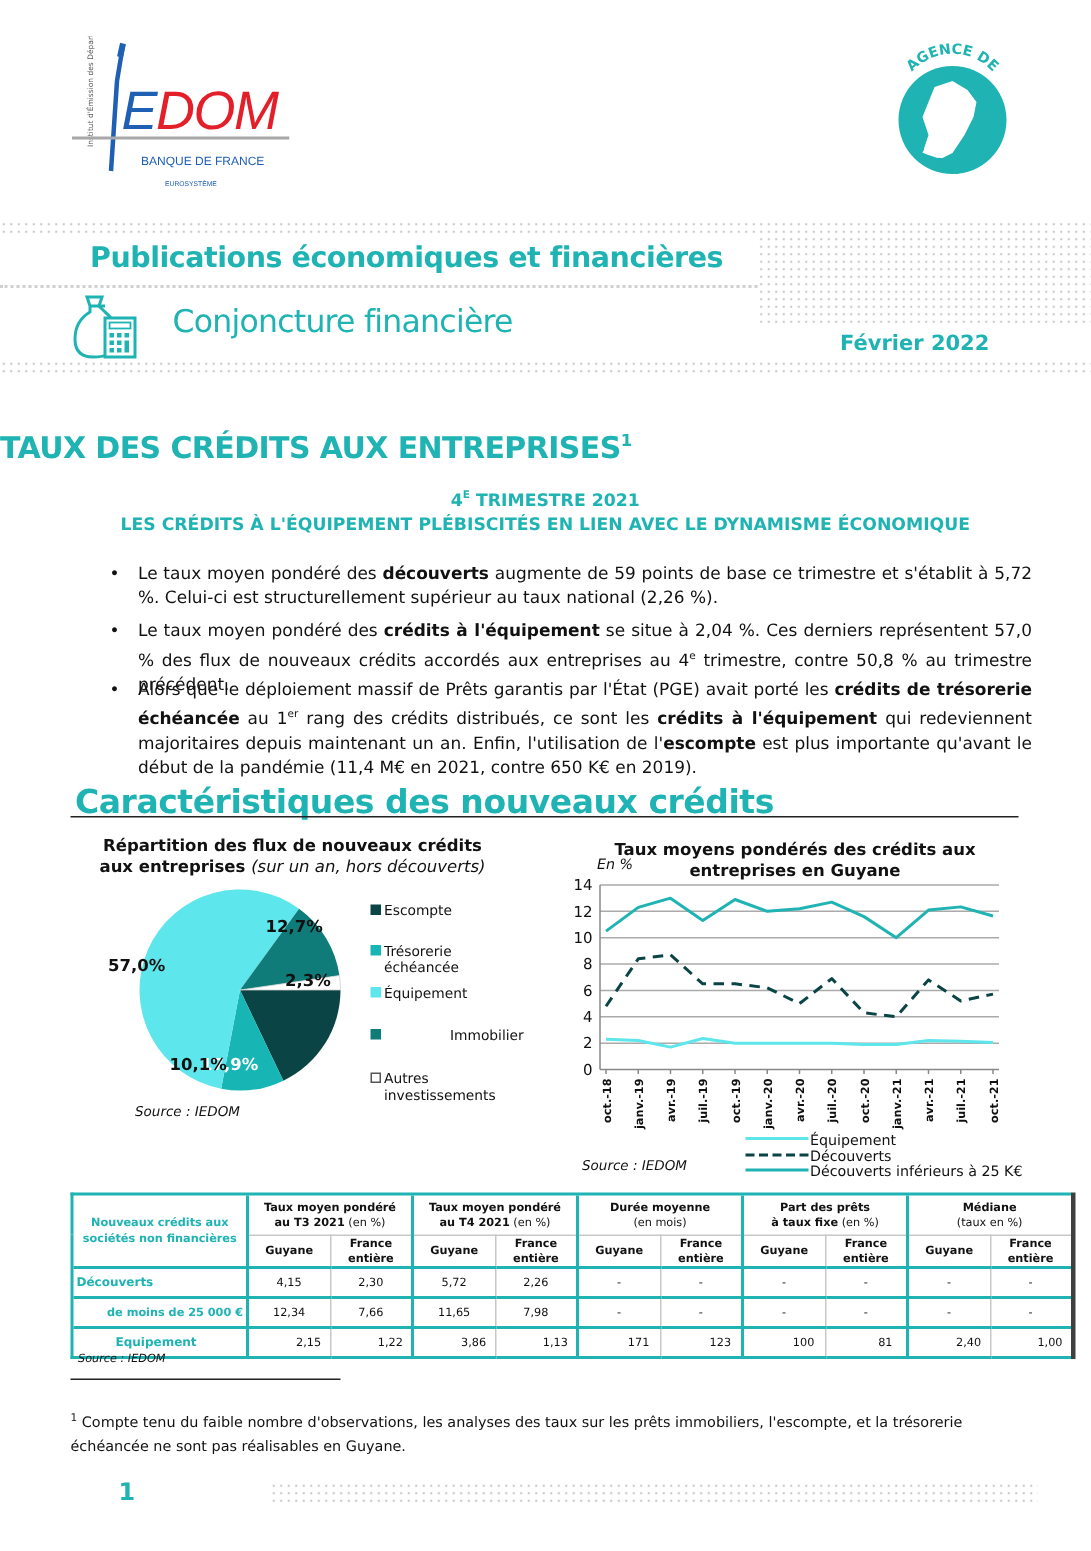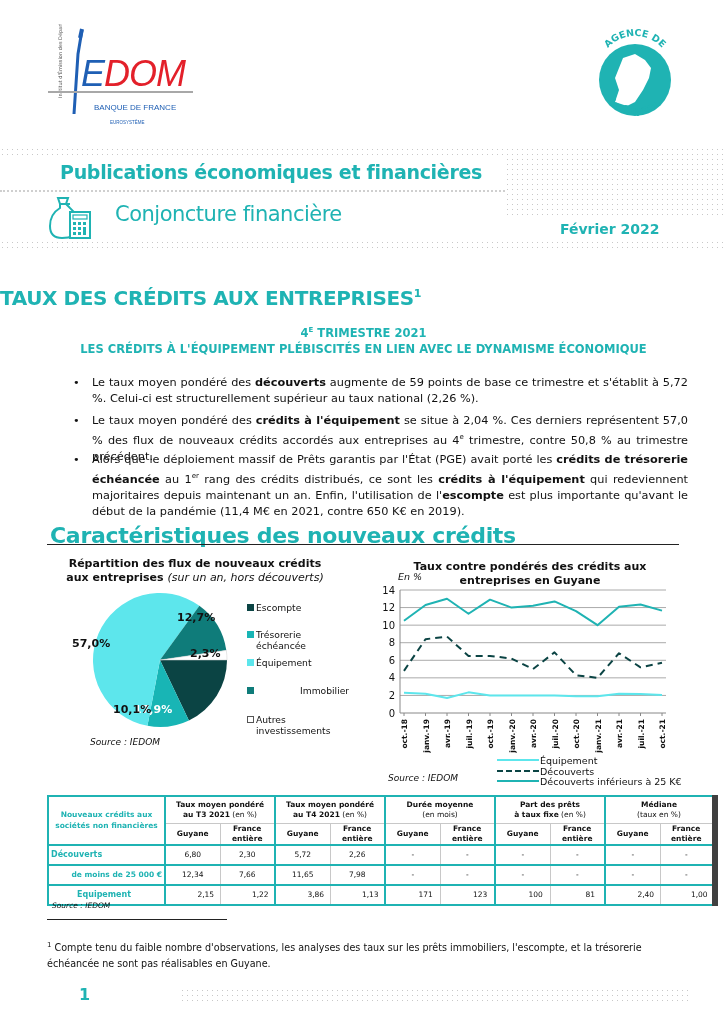--- a/index.html
+++ b/index.html
@@ -49,21 +49,21 @@
   #lc-unit { left: 398px; top: 571px; font-size: 9.5px; font-style: italic; }
   #lc-svg { left: 360px; top: 580px; }
   #lc-source { left: 388px; top: 773px; font-size: 9px; font-style: italic; }
   .lc-leg { position: absolute; font-size: 9.5px; left: 497px; }
   .lc-leg .ln { display: inline-block; width: 42px; height: 0; vertical-align: 3px; margin-right: 1px; }
 
   
   #tbl { left: 47px; top: 795px; border-collapse: collapse; font-size: 7.5px; }
   #tbl td { border: 1px solid #c8c8c8; text-align: center; padding: 0 2px; }
   #tbl .tb-l { border-left: 2px solid #1fb3b3; }
-  #tbl .tb-r { border-right: 6px solid #404040; }
+  #tbl .tb-r { border-right: 3px solid #404040; }
   #tbl .tb-t { border-top: 2px solid #1fb3b3; }
   #tbl .tb-b { border-bottom: 2px solid #1fb3b3; padding-left: 28px; }
   #tbl .hdr { font-weight: bold; line-height: 10px; }
   #tbl .hdr span { font-weight: normal; }
   #tbl .rowh { text-align: left; color: #1fb3b3; font-weight: bold; font-size: 8px; }
   #tbl .rowh.sub { text-align: right; font-size: 7.5px; }
   #tbl-source { left: 52px; top: 901px; font-size: 7.5px; font-style: italic; }
 
   #fn-rule { left: 47px; top: 919px; width: 180px; border-top: 1px solid #222; }
   #footnote { left: 47px; top: 937px; width: 635px; font-size: 9.6px; line-height: 16px; }
@@ -164,21 +164,21 @@
   </div>
 <div id="pie-legend">
     <div class="legend-item" style="top: 602px;"><span class="sw" style="background: rgb(11, 68, 68); border: none;"></span><span style="display: inline-block; width: 75px; vertical-align: top;">Escompte</span></div>
     <div class="legend-item" style="top: 629px;"><span class="sw" style="background: rgb(24, 181, 181); border: none;"></span><span style="display: inline-block; width: 75px; vertical-align: top;">Trésorerie échéancée</span></div>
     <div class="legend-item" style="top: 657px;"><span class="sw" style="background: rgb(93, 230, 236); border: none;"></span><span style="display: inline-block; width: 75px; vertical-align: top;">Équipement</span></div>
     <div class="legend-item" style="top: 685px;"><span class="sw" style="background: rgb(15, 124, 122); border: none;"></span><span style="display: inline-block; width: 75px; vertical-align: top; margin-left: 44px;">Immobilier</span></div>
     <div class="legend-item" style="top: 714px;"><span class="sw" style="background: rgb(255, 255, 255); border: 1px solid rgb(85, 85, 85);"></span><span style="display: inline-block; width: 75px; vertical-align: top;">Autres investissements</span></div>
   </div>
 <div class="abs" id="pie-source">Source :  IEDOM</div>
 
-<div class="abs" id="lc-title">Taux contre pondérés des crédits aux entreprises en Guyane</div>
+<div class="abs" id="lc-title">Taux moyens pondérés des crédits aux entreprises en Guyane</div>
 <div class="abs" id="lc-unit">En %</div>
 <svg class="abs" id="lc-svg" width="320" height="180">
     <line x1="40" x2="306" y1="133" y2="133" stroke="#888" stroke-width="1"></line>
     <text x="35" y="136.5" text-anchor="end" font-size="10" font-family="DejaVu Sans, sans-serif" fill="#111">0</text>
     <line x1="40" x2="306" y1="115.42857142857143" y2="115.42857142857143" stroke="#aaa" stroke-width="1"></line>
     <text x="35" y="118.92857142857143" text-anchor="end" font-size="10" font-family="DejaVu Sans, sans-serif" fill="#111">2</text>
     <line x1="40" x2="306" y1="97.85714285714286" y2="97.85714285714286" stroke="#aaa" stroke-width="1"></line>
     <text x="35" y="101.35714285714286" text-anchor="end" font-size="10" font-family="DejaVu Sans, sans-serif" fill="#111">4</text>
     <line x1="40" x2="306" y1="80.28571428571429" y2="80.28571428571429" stroke="#aaa" stroke-width="1"></line>
     <text x="35" y="83.78571428571429" text-anchor="end" font-size="10" font-family="DejaVu Sans, sans-serif" fill="#111">6</text>
@@ -286,21 +286,21 @@
         <td class="hdr" style="width: 55px;">France entière</td>
         <td class="hdr tb-l" style="width: 55px;">Guyane</td>
         <td class="hdr" style="width: 55px;">France entière</td>
         <td class="hdr tb-l" style="width: 55px;">Guyane</td>
         <td class="hdr tb-r" style="width: 55px;">France entière</td>
       </tr>
   </tbody>
     <tbody id="tbl-body">
       <tr style="height: 20px;">
         <td class="rowh tb-l tb-t">Découverts</td>
-        <td class=" tb-t tb-l">6,80</td>
+        <td class=" tb-t tb-l">4,15</td>
         <td class=" tb-t">2,30</td>
         <td class=" tb-t tb-l">5,72</td>
         <td class=" tb-t">2,26</td>
         <td class=" tb-t tb-l">-</td>
         <td class=" tb-t">-</td>
         <td class=" tb-t tb-l">-</td>
         <td class=" tb-t">-</td>
         <td class=" tb-t tb-l">-</td>
         <td class=" tb-t tb-r">-</td>
       </tr>

